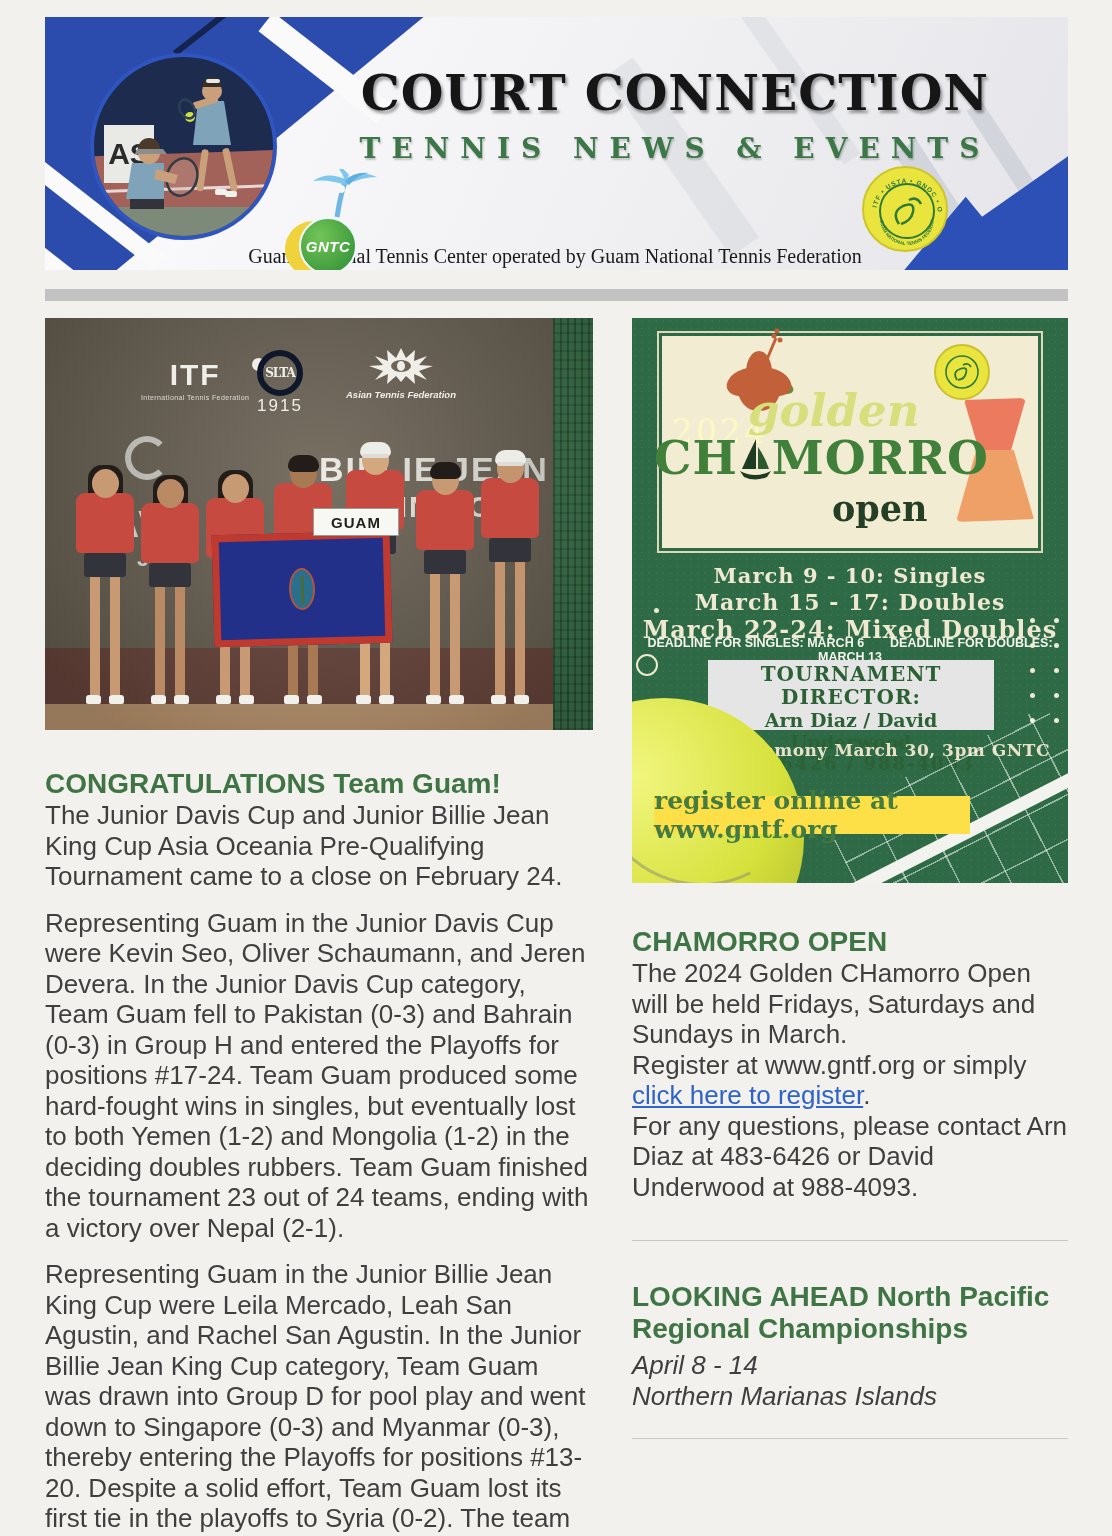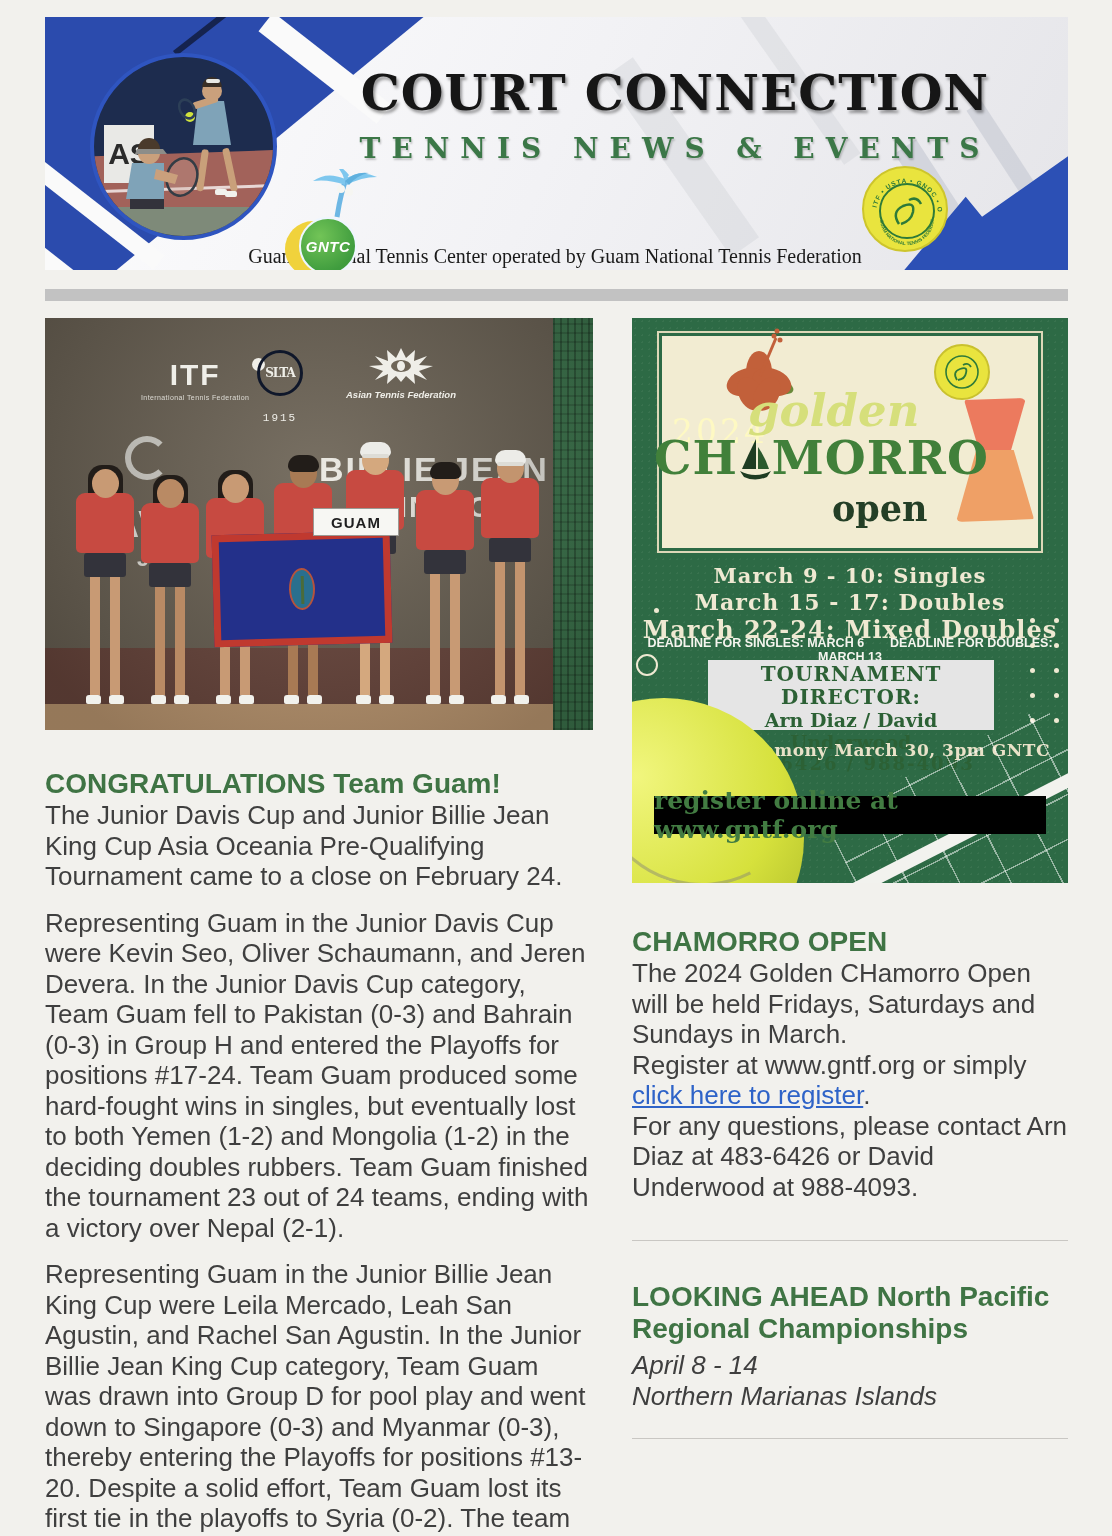--- a/index.html
+++ b/index.html
@@ -52,23 +52,23 @@
   .tp-fence{position:absolute;right:0;top:0;width:40px;height:100%;background:#3f7a50;z-index:1;
     background-image:repeating-linear-gradient(90deg,rgba(0,0,0,.25) 0 2px,transparent 2px 7px),
                      repeating-linear-gradient(0deg,rgba(0,0,0,.15) 0 2px,transparent 2px 9px)}
   .tp-court{position:absolute;left:0;top:330px;width:508px;height:56px;background:#6f4a40;z-index:1}
   .tp-tan{position:absolute;left:0;top:386px;width:508px;height:26px;background:#c7a077;z-index:1}
   .itf-block{position:absolute;left:96px;top:40px;text-align:center;z-index:2;color:#efeee8}
   .itf-text{font-weight:bold;font-size:30px;letter-spacing:2px;position:relative}
   .itf-text .itfball{position:absolute;right:-16px;top:0;width:13px;height:13px;border-radius:50%;background:#efeee8}
   .itf-sub{font-size:7px;letter-spacing:.4px;opacity:.85;margin-top:2px}
   .slta-block{position:absolute;left:212px;top:32px;text-align:center;z-index:2;color:#efeee8}
-  .slta-circle{width:46px;height:46px;border:3px solid #0f172a;border-radius:50%;margin:0 auto;
+  .slta-circle{width:46px;height:46px;border:6px solid #0f172a;border-radius:50%;margin:0 auto;
     display:flex;align-items:center;justify-content:center;font-family:"DejaVu Serif",serif;font-weight:bold;font-size:12px;letter-spacing:-1px}
-  .slta-year{font-family:Liberation Mono, monospace;font-size:11px;letter-spacing:2px;margin-top:16px}
+  .slta-year{font-family:Liberation Sans, sans-serif;font-size:17px;letter-spacing:2px;margin-top:0}
   .atf-block{position:absolute;left:296px;top:30px;width:120px;text-align:center;z-index:2;color:#efeee8}
   .atf-text{font-style:italic;font-weight:bold;font-size:9.5px;margin-top:1px}
   .bd-txt{position:absolute;font-weight:bold;color:rgba(245,244,238,.92);z-index:1;letter-spacing:2px}
   .bd-ring{position:absolute;left:80px;top:118px;width:44px;height:44px;border:6px solid rgba(240,240,235,.8);
     border-right-color:transparent;border-radius:50%;z-index:1}
   .pl{position:absolute;bottom:26px;width:66px;display:flex;flex-direction:column;align-items:center;z-index:3}
   .pl .head{width:27px;height:29px;border-radius:50%;background:var(--skin);position:relative;flex:0 0 auto}
   .pl .hair{position:absolute;top:-4px;left:-2px;width:31px;height:17px;background:#221d19;border-radius:12px 12px 6px 6px}
   .pl.longhair .hair{top:-4px;left:-4px;width:35px;height:46px;border-radius:14px 14px 12px 12px;z-index:-1}
   .pl.blond .hair{background:#c4a368}
@@ -130,21 +130,21 @@
   .p-dead{position:absolute;left:0;top:318px;width:100%;text-align:center;color:#f5f5ee;
     font-family:"Liberation Sans",sans-serif;font-weight:bold;font-size:12.5px;z-index:2}
   .p-dead .gap{display:inline-block;width:26px}
   .p-dead .d2{margin-top:4px}
   .p-box{position:absolute;left:76px;top:342px;width:286px;height:70px;background:#e5e5e5;color:#2c6135;
     text-align:center;font-weight:bold;padding-top:3px;z-index:2}
   .p-box .b1{font-size:20px;line-height:23px;letter-spacing:1px}
   .p-box .b2{font-size:19px;line-height:22px}
   .p-box .b3{font-size:18px;line-height:22px;letter-spacing:2px}
   .p-awards{position:absolute;left:0;top:422px;width:100%;text-align:center;color:#e9e2c8;font-weight:bold;font-size:17px;z-index:2;letter-spacing:.5px}
-  .p-register{position:absolute;left:22px;top:478px;width:392px;height:38px;background:#000000;z-index:6;
+  .p-register{position:absolute;left:22px;top:478px;width:316px;height:38px;background:#fde047;z-index:6;
     display:flex;align-items:center;justify-content:center;font-weight:bold;font-size:25px;color:#427c42}
   .p-ball{position:absolute;left:-108px;top:380px;width:280px;height:280px;border-radius:50%;z-index:5;
     background:radial-gradient(circle at 40% 28%,#f1f67e,#d6e13c 55%,#b3c02c 85%)}
   .p-ball:after{content:"";position:absolute;left:70px;top:-28px;width:210px;height:210px;border-radius:50%;
     border:3px solid rgba(130,130,120,.45);border-color:transparent transparent rgba(130,130,120,.45) transparent;transform:rotate(18deg)}
   .p-line{position:absolute;left:176px;top:502px;width:340px;height:13px;background:#f2f2ee;transform:rotate(-27deg);z-index:4}
   .p-net{position:absolute;right:-30px;bottom:-40px;width:250px;height:170px;transform:rotate(-27deg);z-index:3;
     background:repeating-linear-gradient(0deg,rgba(255,255,255,.5) 0 1.5px,transparent 1.5px 40px),
                repeating-linear-gradient(90deg,rgba(255,255,255,.5) 0 1.5px,transparent 1.5px 46px)}
   .p-dot{position:absolute;width:5px;height:5px;border-radius:50%;background:#efe9d2;z-index:2}

